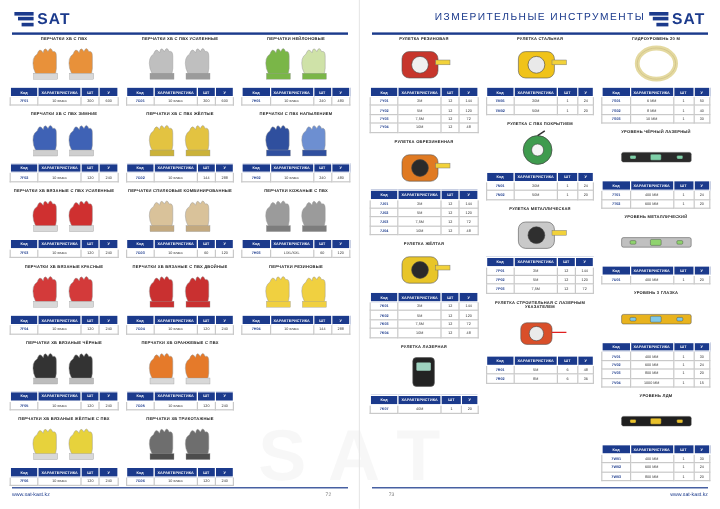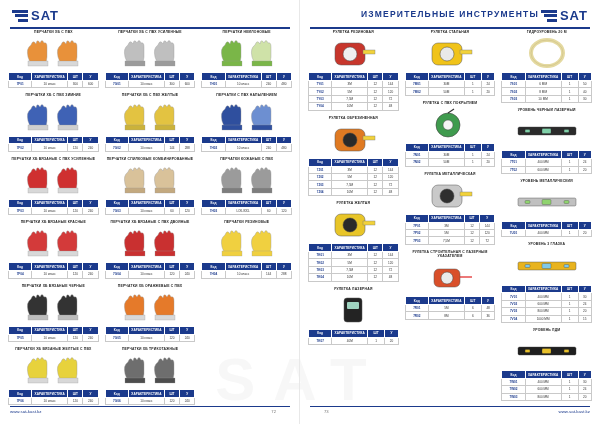--- a/index.html
+++ b/index.html
@@ -24,21 +24,21 @@
     background:
       linear-gradient(#1b3a8c,#1b3a8c) 0 0/16px 3px no-repeat,
       linear-gradient(#1b3a8c,#1b3a8c) 3px 4.5px/13px 3px no-repeat,
       linear-gradient(#1b3a8c,#1b3a8c) 6px 9px/10px 3px no-repeat;
   }
   .logo .word{font-weight:bold;font-size:13px;color:#1b3a8c;letter-spacing:1px;}
   .left .logo{left:12px;top:8px;}
   .right .logo{right:12px;top:8px;}
   .section-title{
     position:absolute;left:50%;transform:translateX(-50%);top:9px;
-    font-size:8.5px;font-weight:bold;color:#1b3a8c;letter-spacing:1.2px;
+    font-size:8.5px;font-weight:normal;color:#1b3a8c;letter-spacing:1.2px;
     white-space:nowrap;
   }
 
   
   .cols{position:absolute;top:30px;left:8px;right:8px;bottom:22px;display:flex;gap:6px;}
   .col{flex:1;display:flex;flex-direction:column;gap:5px;}
 
   .prod{display:flex;flex-direction:column;align-items:center;}
   .prod .name{
     font-size:3.4px;font-weight:bold;color:#222;text-align:center;

